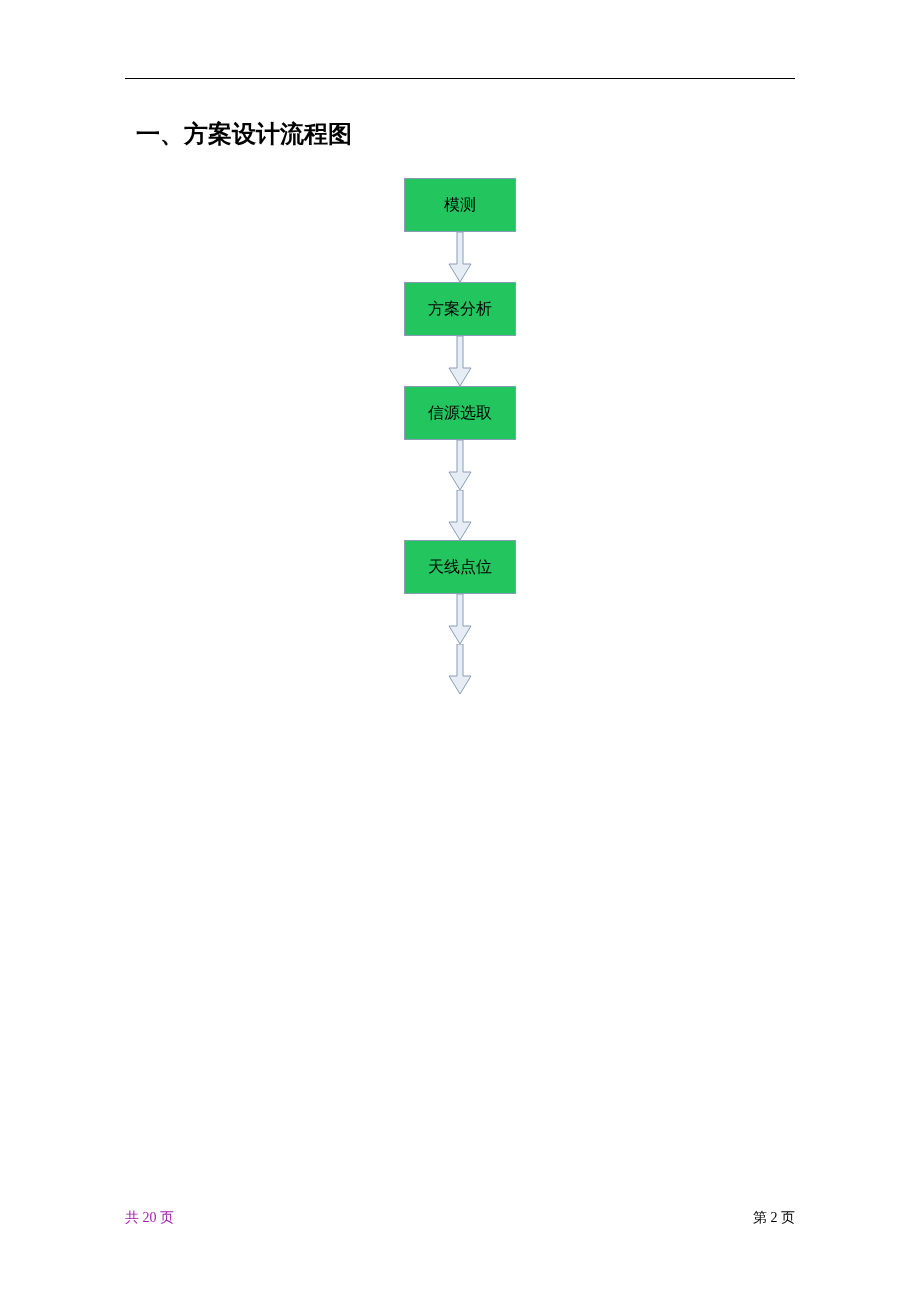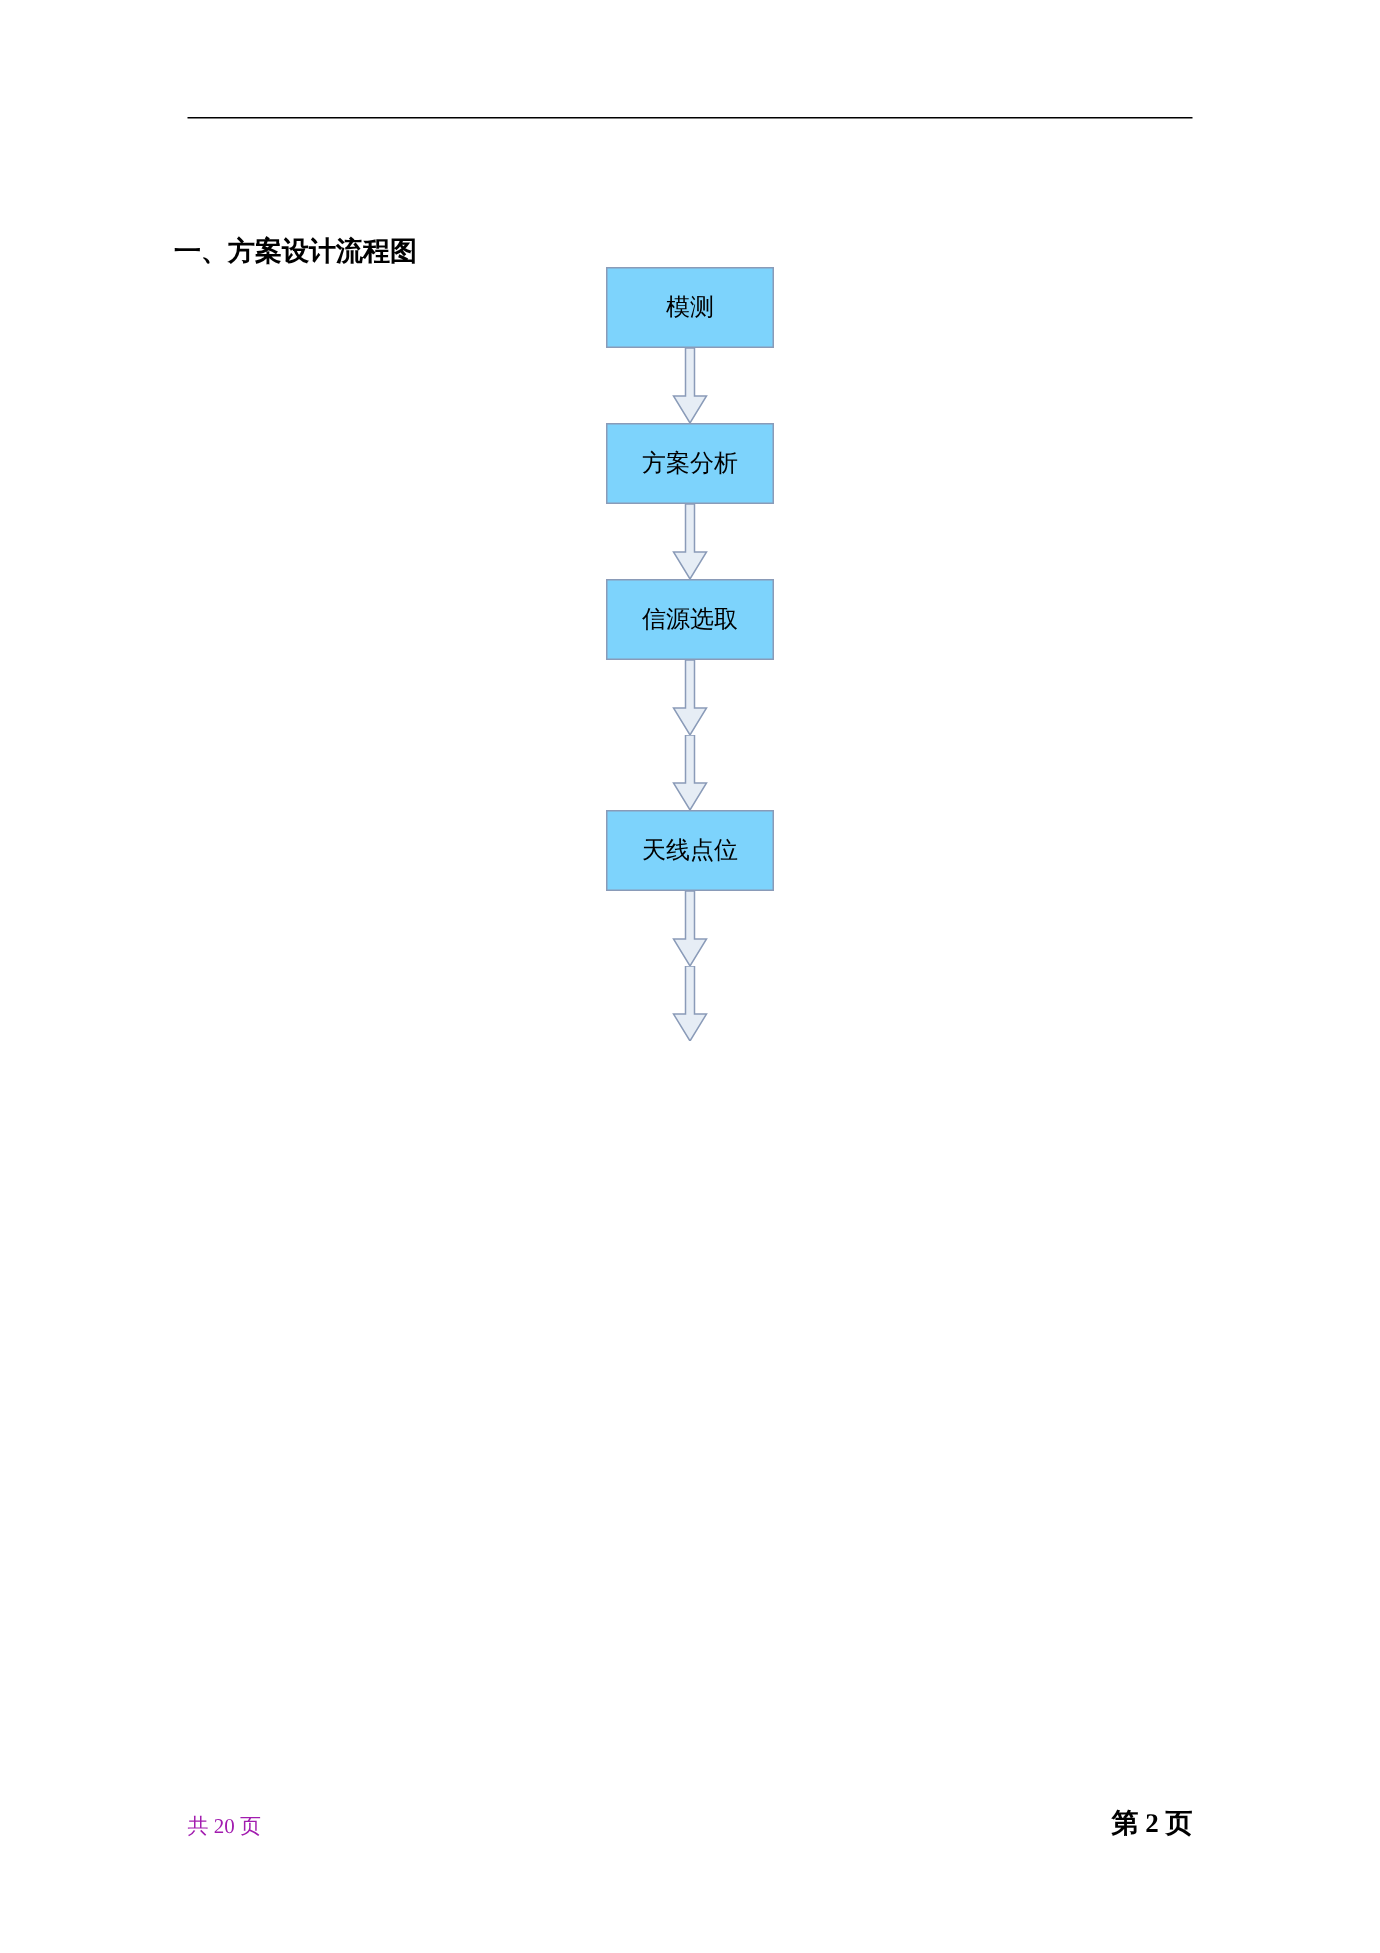--- a/index.html
+++ b/index.html
@@ -13,39 +13,38 @@
     .page-rule {
       position: absolute;
       top: 78px;
       left: 125px;
       right: 125px;
       border-top: 1px solid #000;
     }
     .heading {
       position: absolute;
       top: 118px;
-      left: 116px;
-      font-size: 18px;
+      left: 136px;
+      font-size: 24px;
       font-weight: bold;
       color: #000;
-      margin-top: 37px;
     }
     .flowchart {
       position: absolute;
       top: 178px;
       left: 0;
       right: 0;
       display: flex;
       flex-direction: column;
       align-items: center;
     }
     .flow-box {
       width: 112px;
       height: 54px;
-      background: #7dd3fc;
+      background: #22c55e;
       border: 1px solid #8a9bb8;
       display: flex;
       align-items: center;
       justify-content: center;
       font-size: 16px;
       color: #000;
       font-family: Liberation Mono, monospace;
     }
     .flow-arrow {
       width: 26px;
@@ -56,23 +55,22 @@
       position: absolute;
       bottom: 75px;
       left: 125px;
       font-size: 14px;
       color: #a21caf;
     }
     .footer-right {
       position: absolute;
       bottom: 75px;
       right: 125px;
-      font-size: 18px;
+      font-size: 14px;
       color: #000;
-      font-weight: bold;
     }
   </style>
 </head>
 <body>
 
 <div class="page-rule"></div>
 
 <h1 class="heading">一、方案设计流程图</h1>
 
 <div class="flowchart">

